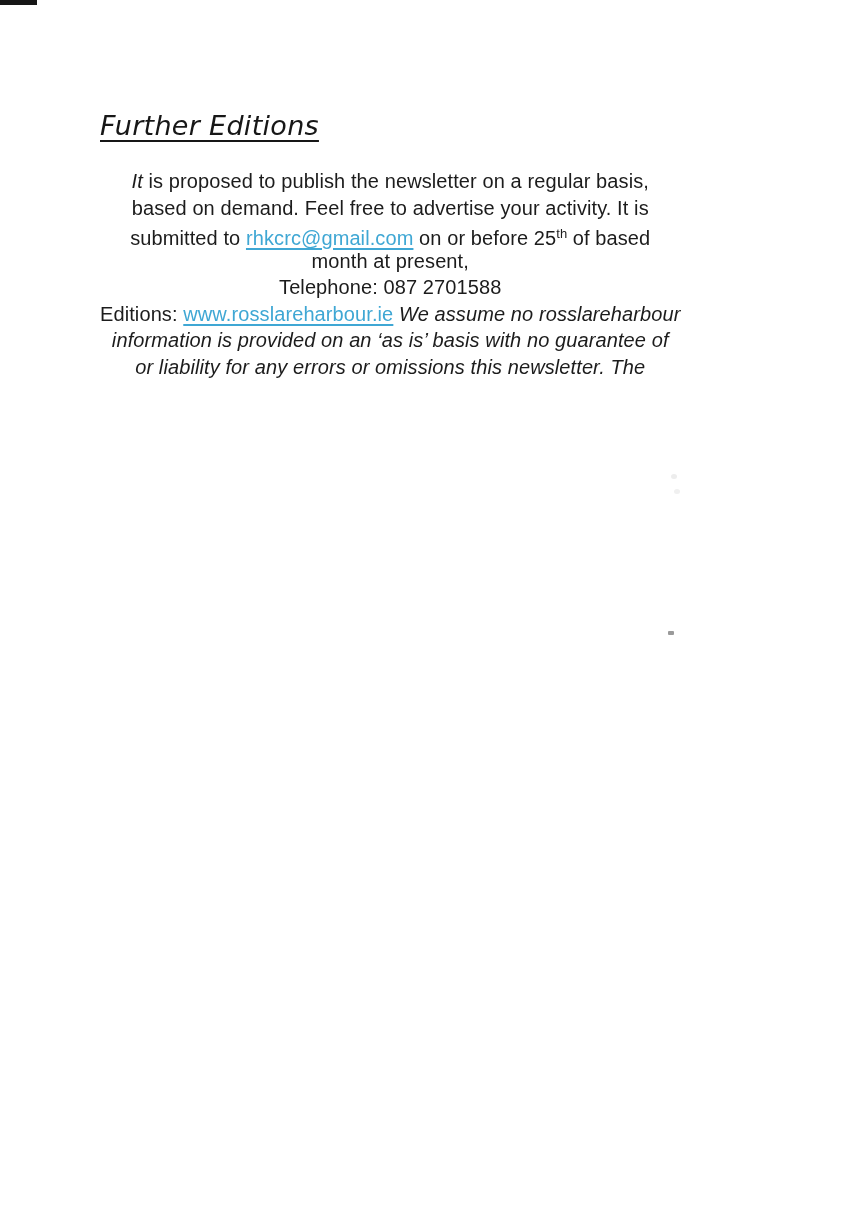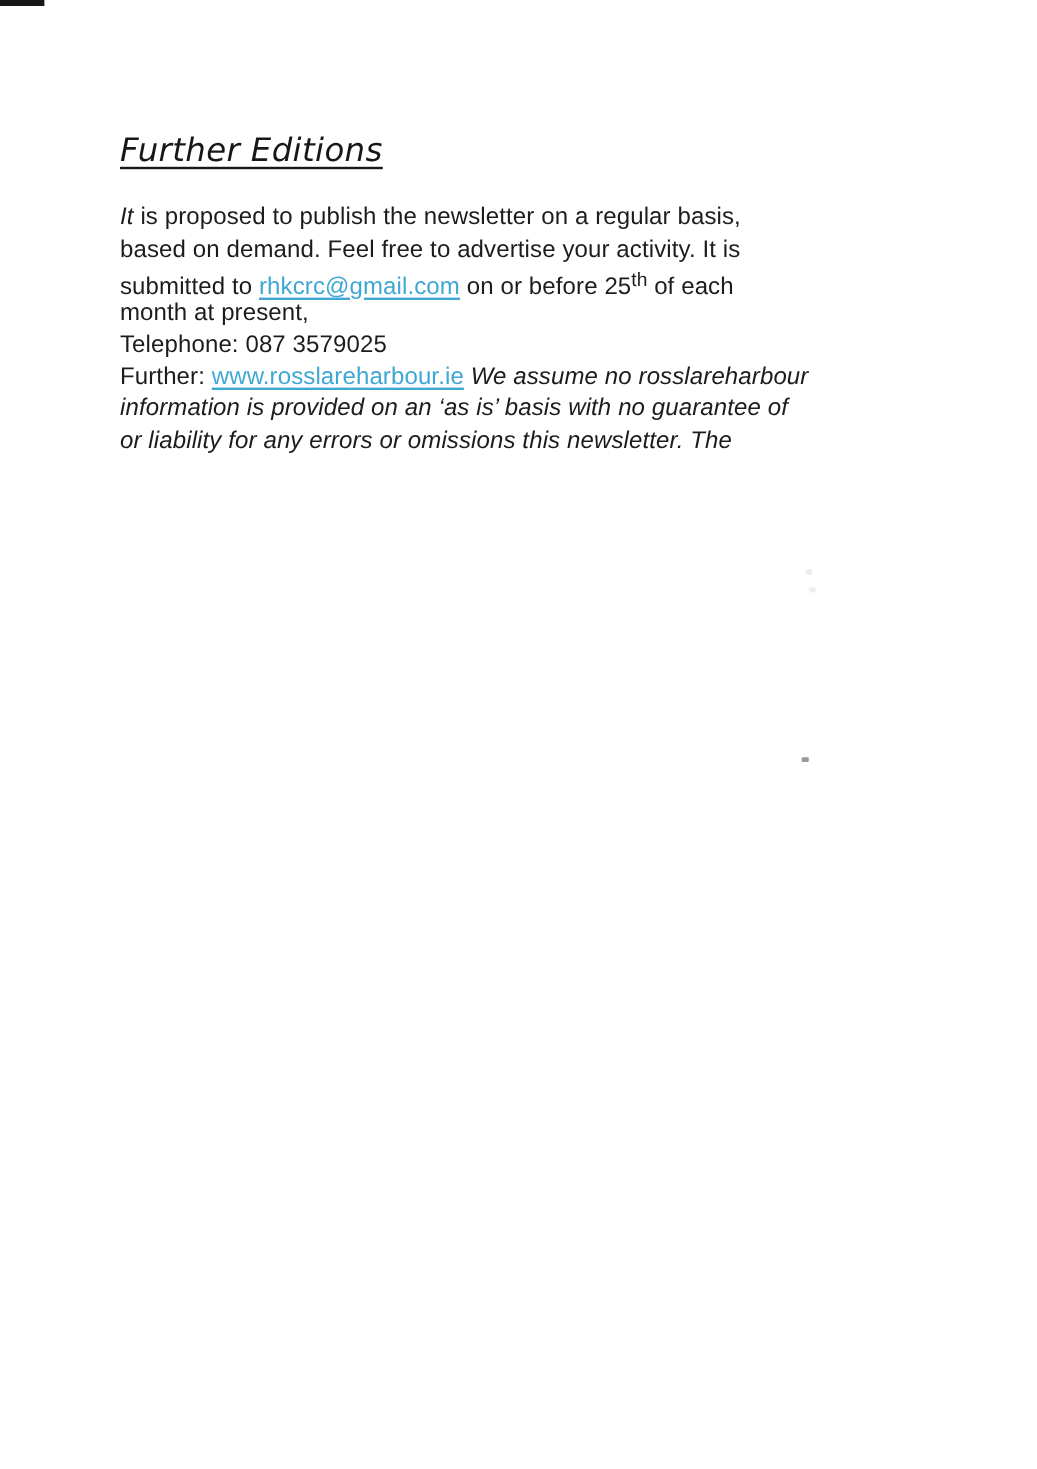--- a/index.html
+++ b/index.html
@@ -26,58 +26,58 @@
     font-size:27px;
     font-weight:500;
     letter-spacing:0.3px;
     color:#171717;
     text-decoration:underline;
     text-decoration-thickness:2px;
     text-underline-offset:5px;
     margin:0;
   }
   .para{
-    position:absolute;left:100px;top:168px;
+    position:absolute;left:100px;top:168px;text-align:center;
   }
   .line{
     white-space:pre;
     font-size:20px;
     line-height:26.5px;
     height:26.5px;
     letter-spacing:0.1px;
   }
   .italic{font-style:italic;}
   .link{
     color:var(--link-color,#3fa7d4);
     text-decoration:underline;
     text-decoration-color:var(--link-color,#3fa7d4);
     text-decoration-thickness:1.5px;
     text-underline-offset:3px;
     cursor:pointer;
   }
   .sup{
-    font-size:16px;
+    font-size:13px;
     vertical-align:7px;
     letter-spacing:0;
   }
 </style>
 </head>
 <body>
 
 <div class="page">
   <div class="artifact-topleft"></div>
   <div class="speck speck1"></div>
   <div class="speck speck2"></div>
   <div class="speck speck3"></div>
 
   <h1 class="heading">Further Editions</h1>
 
   <div class="para">
       <div class="line"><span class="italic">It</span><span> is proposed to publish the newsletter on a regular basis,</span></div>
       <div class="line"><span>based on demand. Feel free to advertise your activity. It is</span></div>
-      <div class="line"><span>submitted to </span><span class="link">rhkcrc@gmail.com</span><span> on or before 25</span><span class="sup">th</span><span> of each</span></div>
+      <div class="line"><span>submitted to </span><span class="link">rhkcrc@gmail.com</span><span> on or before 25</span><span class="sup">th</span><span> of based</span></div>
       <div class="line"><span>month at present,</span></div>
-      <div class="line"><span>Telephone: 087 3579025</span></div>
-      <div class="line"><span>Further: </span><span class="link">www.rosslareharbour.ie</span><span> </span><span class="italic">We assume no rosslareharbour</span></div>
+      <div class="line"><span>Telephone: 087 2701588</span></div>
+      <div class="line"><span>Editions: </span><span class="link">www.rosslareharbour.ie</span><span> </span><span class="italic">We assume no rosslareharbour</span></div>
       <div class="line"><span class="italic">information is provided on an ‘as is’ basis with no guarantee of</span></div>
       <div class="line"><span class="italic">or liability for any errors or omissions this newsletter. The</span></div>
     </div>
 </div>
 
 </body></html>

